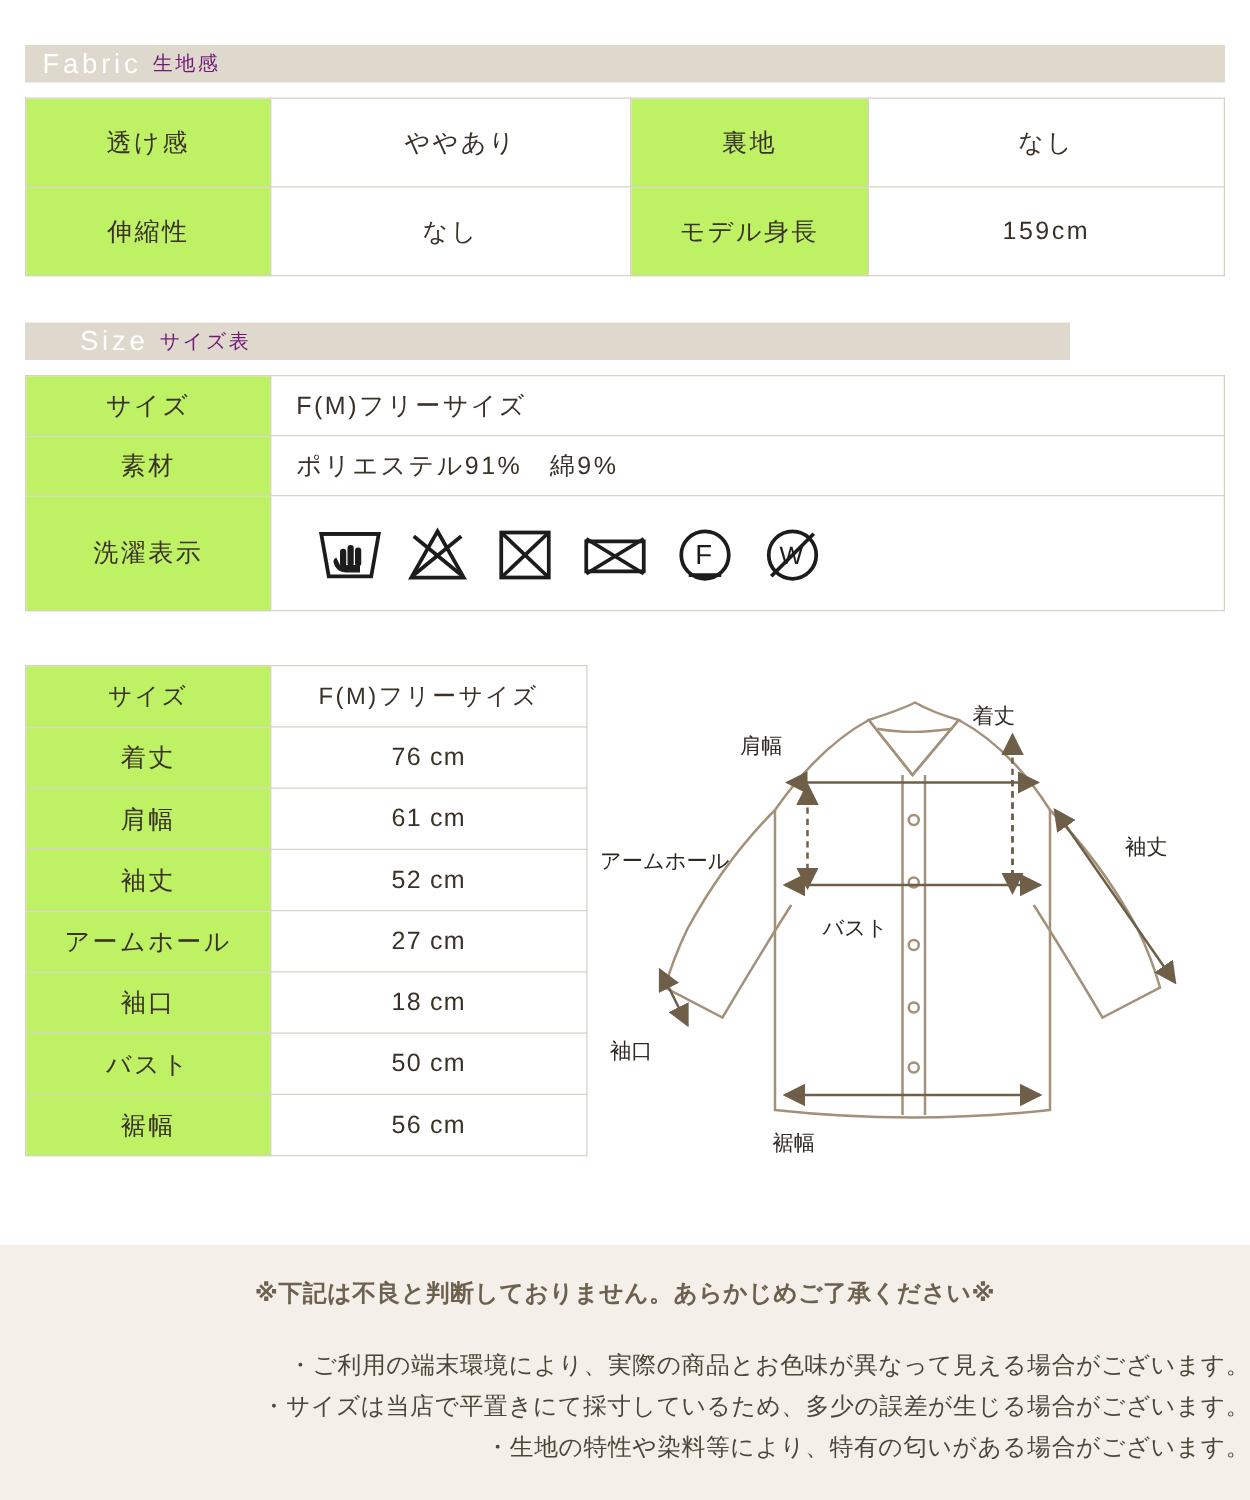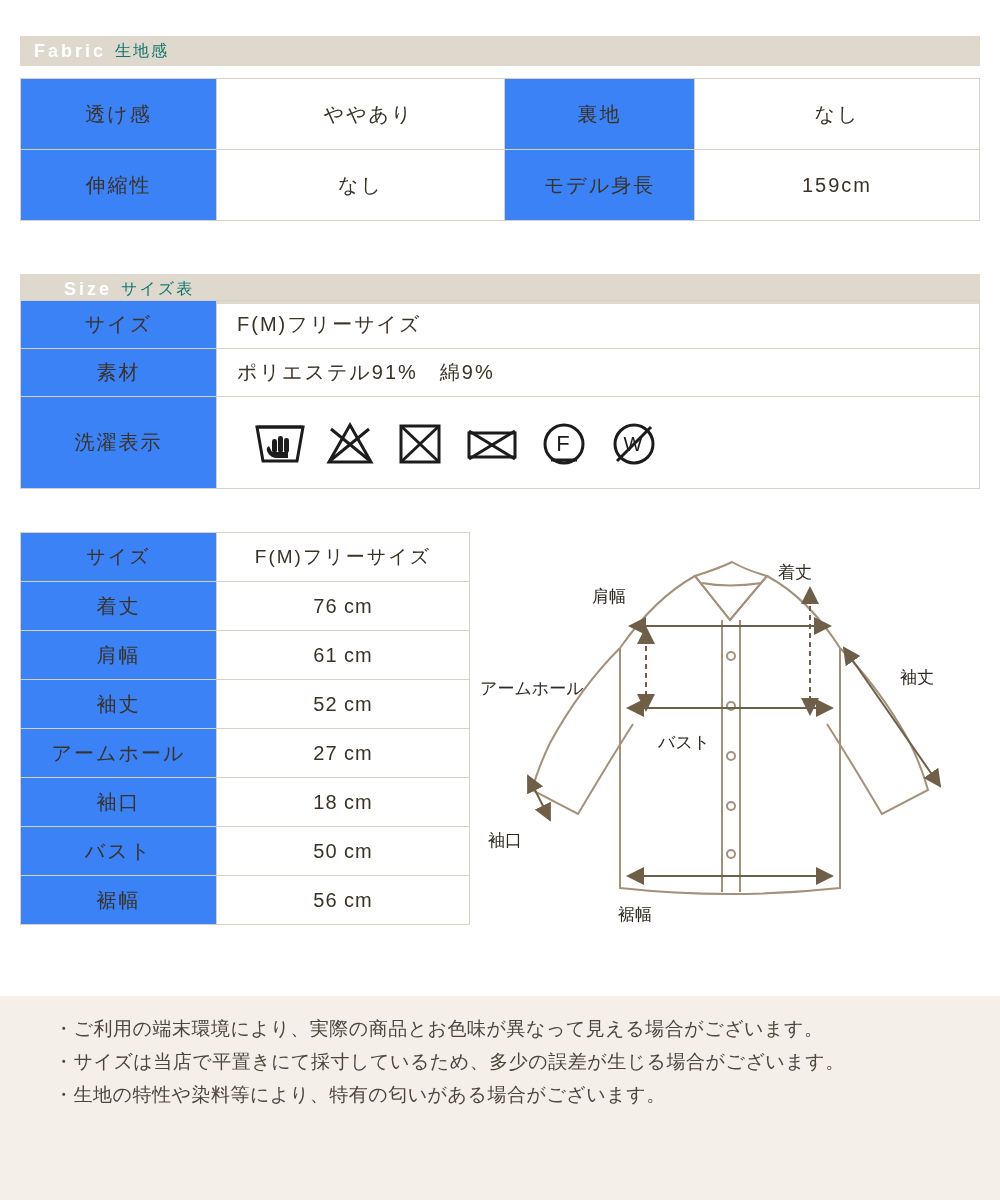--- a/index.html
+++ b/index.html
@@ -24,26 +24,26 @@
     position: absolute;
     height: 30px;
     background: #ded8cd;
     display: flex;
     align-items: center;
     padding-left: 14px;
     letter-spacing: 2px;
   }
   .section-bar .en {
     color: #ffffff;
-    font-size: 18px;
+    font-size: 22px;
     letter-spacing: 3px;
-    font-weight: 700;
+    font-weight: 400;
   }
   .section-bar .jp {
-    color: #0f766e;
+    color: #701a75;
     font-size: 16px;
     margin-left: 9px;
     letter-spacing: 2px;
   }
 
   
   table.grid {
     position: absolute;
     border-collapse: collapse;
     table-layout: fixed;
@@ -51,21 +51,21 @@
   table.grid td {
     border: 1px solid #d8d2c6;
     text-align: center;
     vertical-align: middle;
     font-size: 20px;
     letter-spacing: 2px;
     color: #3a3226;
     font-weight: 400;
   }
   table.grid td.lbl {
-    background: #3b82f6;
+    background: #bef264;
   }
 
   
   #fabric-table { left: 20px; top: 78px; width: 960px; }
   #fabric-table td { height: 71px; }
 
   
   #size-table { left: 20px; top: 300px; width: 960px; }
   #size-table td.lbl { width: 196px; }
   #size-table td.val {
@@ -116,22 +116,23 @@
   #notice .head {
     text-align: center;
     margin-top: 26px;
     font-size: 19px;
     color: #6d604e;
     letter-spacing: 0.5px;
     font-weight: 700;
   }
   #notice ul {
     list-style: none;
-    margin: 16px 0 0 0;
+    margin: 28px 0 0 0;
     padding: 0 0 0 54px;
+    text-align: right;
   }
   #notice li {
     font-size: 19px;
     color: #4d4539;
     letter-spacing: 0.5px;
     line-height: 33px;
   }
 </style>
 </head>
 <body>
@@ -153,21 +154,21 @@
     </tr>
     <tr>
       <td class="lbl">伸縮性</td>
       <td>なし</td>
       <td class="lbl">モデル身長</td>
       <td>159cm</td>
     </tr>
   </tbody>
     </table>
 
-  <div class="section-bar" style="left:20px; top:274px; width:960px;padding-left:44px;">
+  <div class="section-bar" style="left:20px; top:258px; width:836px;padding-left:44px;">
     <span class="en">Size</span>
     <span class="jp">サイズ表</span>
   </div>
 
   <table class="grid" id="size-table">
     <tbody>
         <tr class="r1">
       <td class="lbl">サイズ</td>
       <td class="val">F(M)フリーサイズ</td>
     </tr>
@@ -323,20 +324,21 @@
         <text x="10" y="166">アームホール</text>
         <text x="430" y="155">袖丈</text>
         <text x="188" y="220">バスト</text>
         <text x="18" y="318">袖口</text>
         <text x="148" y="392">裾幅</text>
       </g>
     </svg>
   </div>
 
   <div id="notice">
+    <div class="head">※下記は不良と判断しておりません。あらかじめご了承ください※</div>
     <ul>
       <li>・ご利用の端末環境により、実際の商品とお色味が異なって見える場合がございます。</li>
       <li>・サイズは当店で平置きにて採寸しているため、多少の誤差が生じる場合がございます。</li>
       <li>・生地の特性や染料等により、特有の匂いがある場合がございます。</li>
     </ul>
   </div>
 
 </div>
 
 </body></html>

